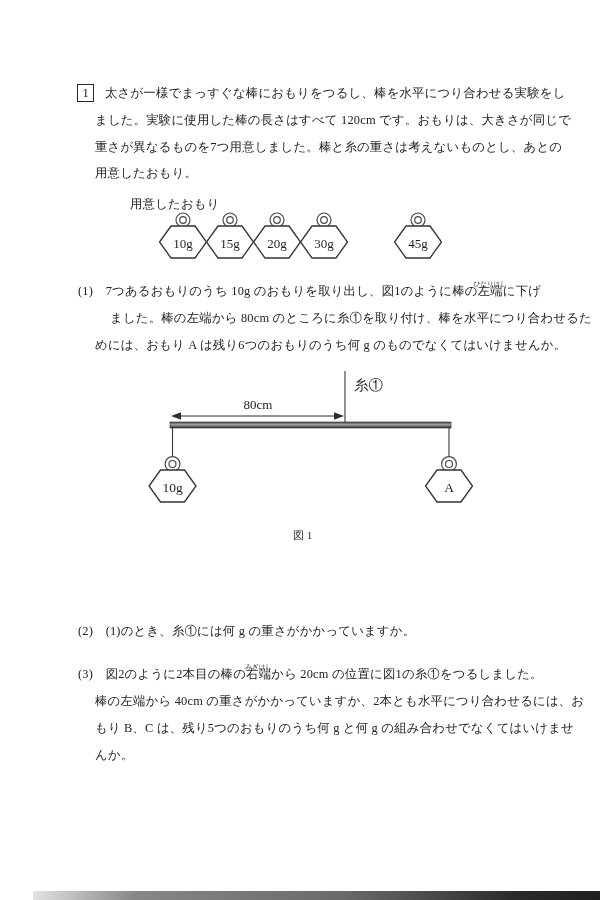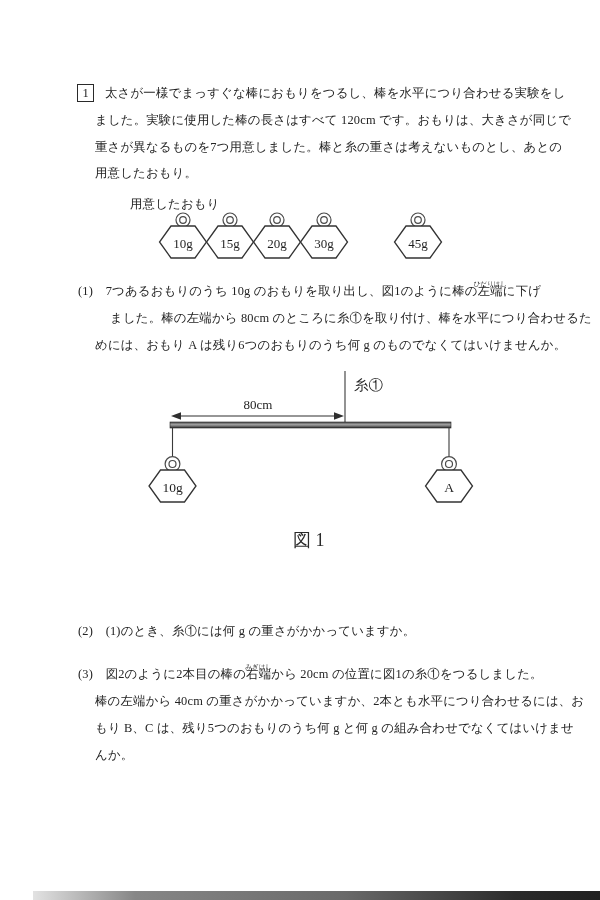--- a/index.html
+++ b/index.html
@@ -44,21 +44,21 @@
     font-family: "Liberation Serif", "DejaVu Serif", serif;
     fill: #1f1f1f;
   }
   .hex { fill: #ffffff; stroke: #333333; stroke-width: 1.3px; }
   .ring { fill: #ffffff; stroke: #4a4a4a; stroke-width: 1.2px; }
   .string { stroke: #3a3a3a; stroke-width: 1.1px; }
   .dim { stroke: #2f2f2f; stroke-width: 1.2px; }
   .dimhead { fill: #2f2f2f; }
   .caption {
     position: absolute;
-    font-size: 18px;
+    font-size: 11px;
     white-space: pre;
     color: #2a2a2a;
   }
   .scan-shadow {
     position: absolute;
     left: 33px; right: 0; bottom: 0;
     height: 9px;
     background: linear-gradient(to right,
       rgba(140,140,140,0.25) 0%,
       rgba(70,70,70,0.65) 18%,

